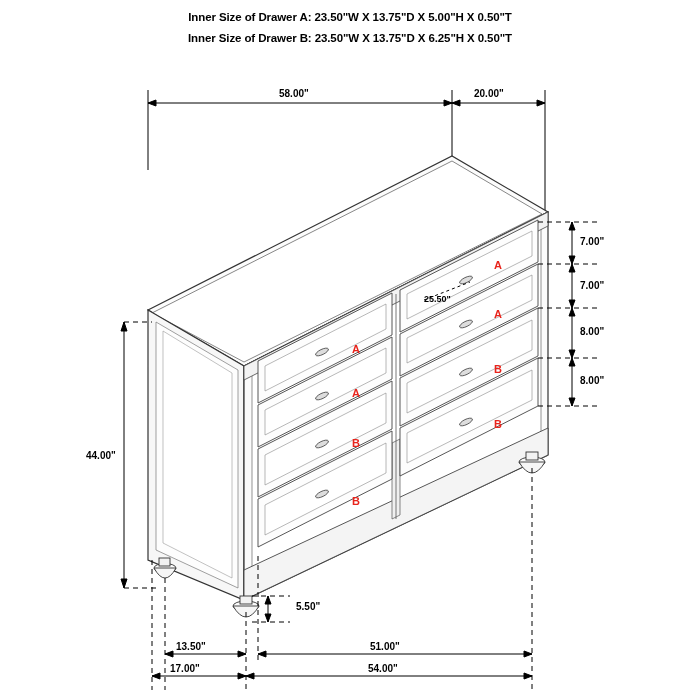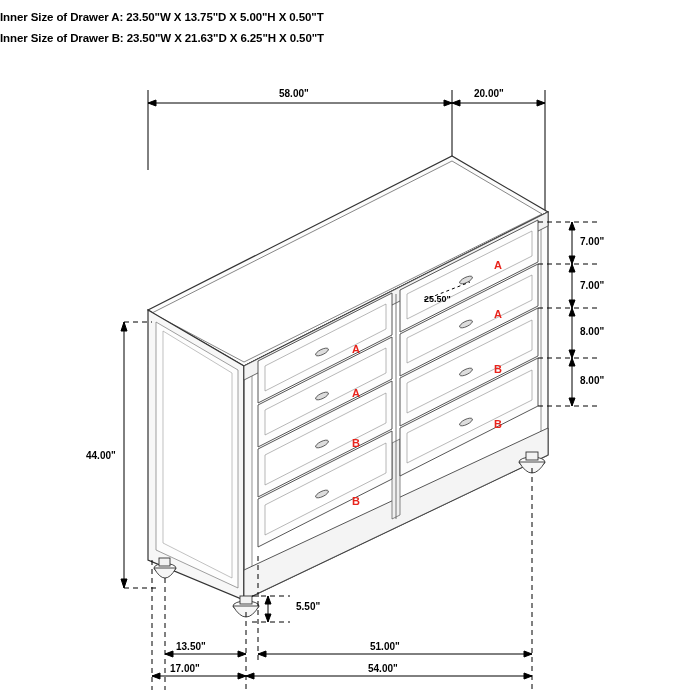--- a/index.html
+++ b/index.html
@@ -12,20 +12,21 @@
   #stage {
     position: relative;
     width: 700px;
     height: 700px;
     overflow: hidden;
     background: #ffffff;
   }
   .hdr {
     position: absolute;
     left: 0; width: 700px;
+    text-align: center;
     font-size: 11.5px;
     font-weight: bold;
     color: #000;
     letter-spacing: -0.1px;
   }
   #hdr1 { top: 11px; }
   #hdr2 { top: 32px; }
 
   svg.layer {
     position: absolute;
@@ -53,21 +54,21 @@
     color: #000;
     white-space: nowrap;
   }
 </style>
 </head>
 <body>
 
 <div id="stage">
 
   <div class="hdr" id="hdr1">Inner Size of Drawer A: 23.50"W X 13.75"D X 5.00"H X 0.50"T</div>
-  <div class="hdr" id="hdr2">Inner Size of Drawer B: 23.50"W X 21.63"D X 6.25"H X 0.50"T</div>
+  <div class="hdr" id="hdr2">Inner Size of Drawer B: 23.50"W X 13.75"D X 6.25"H X 0.50"T</div>
 
   <svg class="layer" viewBox="0 0 700 700">
     <g stroke="#000" fill="none" stroke-width="1">
 
       <line x1="148" y1="90" x2="148" y2="170" stroke-dasharray="0"></line>
       <line x1="452" y1="90" x2="452" y2="160"></line>
       <line x1="545" y1="90" x2="545" y2="215"></line>
 
       <line x1="148" y1="103" x2="452" y2="103"></line>
       <polygon points="148,103 156,100 156,106" fill="#000"></polygon>

